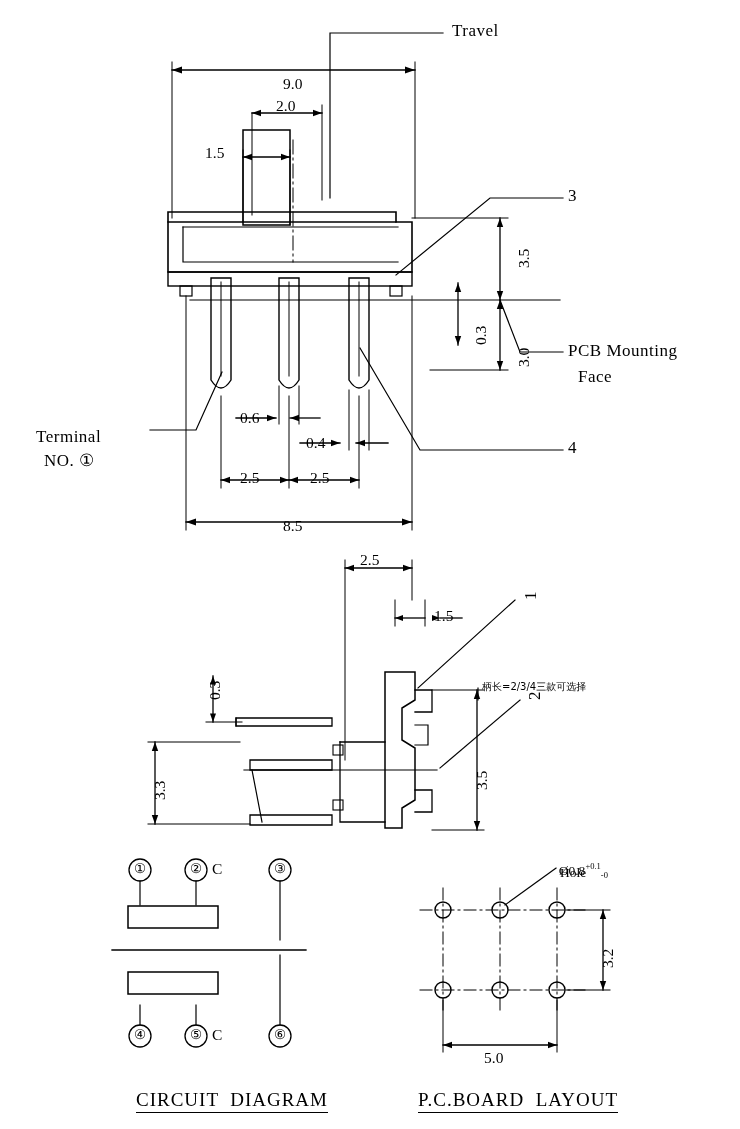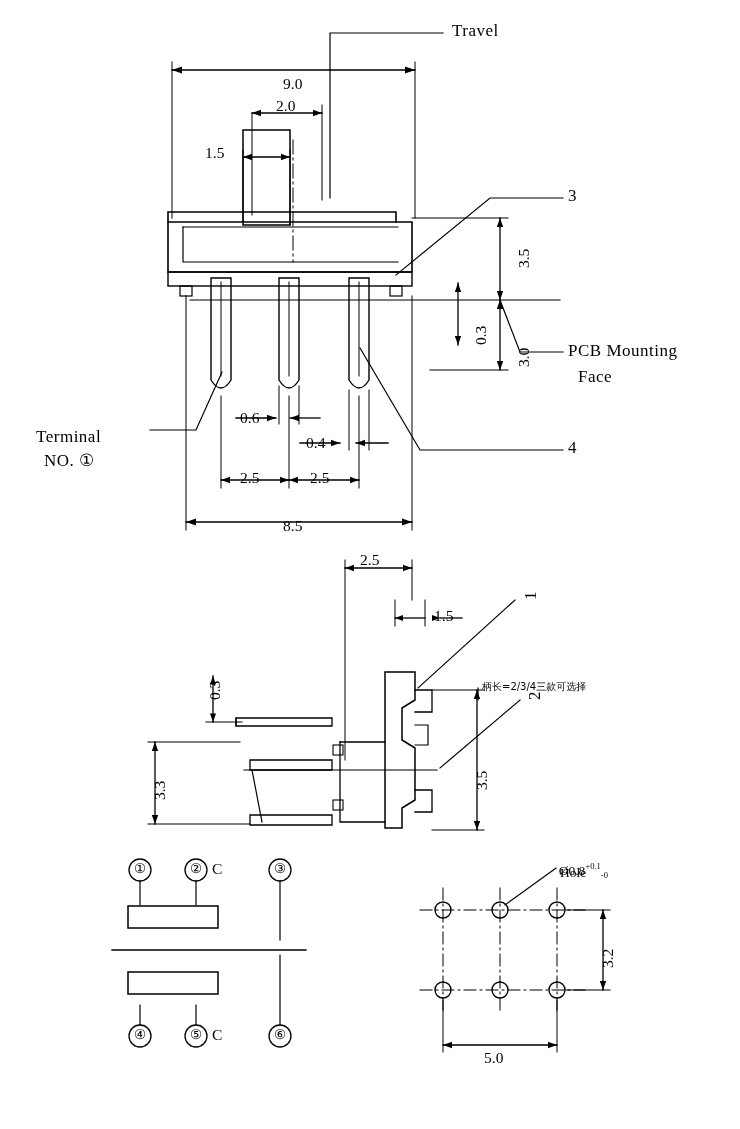--- a/index.html
+++ b/index.html
@@ -256,21 +256,23 @@
 <div class="lbl cn" style="left:482px;top:682px;">柄长=2/3/4三款可选择</div>
 
 <div class="lbl t13" style="left:134px;top:862px;">①</div>
 <div class="lbl t13" style="left:190px;top:862px;">②</div>
 <div class="lbl t13" style="left:274px;top:862px;">③</div>
 <div class="lbl t13" style="left:134px;top:1028px;">④</div>
 <div class="lbl t13" style="left:190px;top:1028px;">⑤</div>
 <div class="lbl t13" style="left:274px;top:1028px;">⑥</div>
 <div class="lbl t15" style="left:212px;top:861px;">C</div>
 <div class="lbl t15" style="left:212px;top:1027px;">C</div>
+<div class="lbl t19 uline" style="left:136px;top:1090px;">CIRCUIT  DIAGRAM</div>
 
 <div class="lbl t13" style="left:552px;top:848px;">
   <span>Ø0.8</span><span class="sup">+0.1</span><span class="sub">-0</span>
 </div>
 <div class="lbl t13" style="left:560px;top:866px;">Hole</div>
 <div class="lbl t15 rot90" style="left:600px;top:968px;">3.2</div>
 <div class="lbl t15" style="left:484px;top:1050px;">5.0</div>
+<div class="lbl t19 uline" style="left:418px;top:1090px;">P.C.BOARD  LAYOUT</div>
 
 </div>
 
 </body></html>

